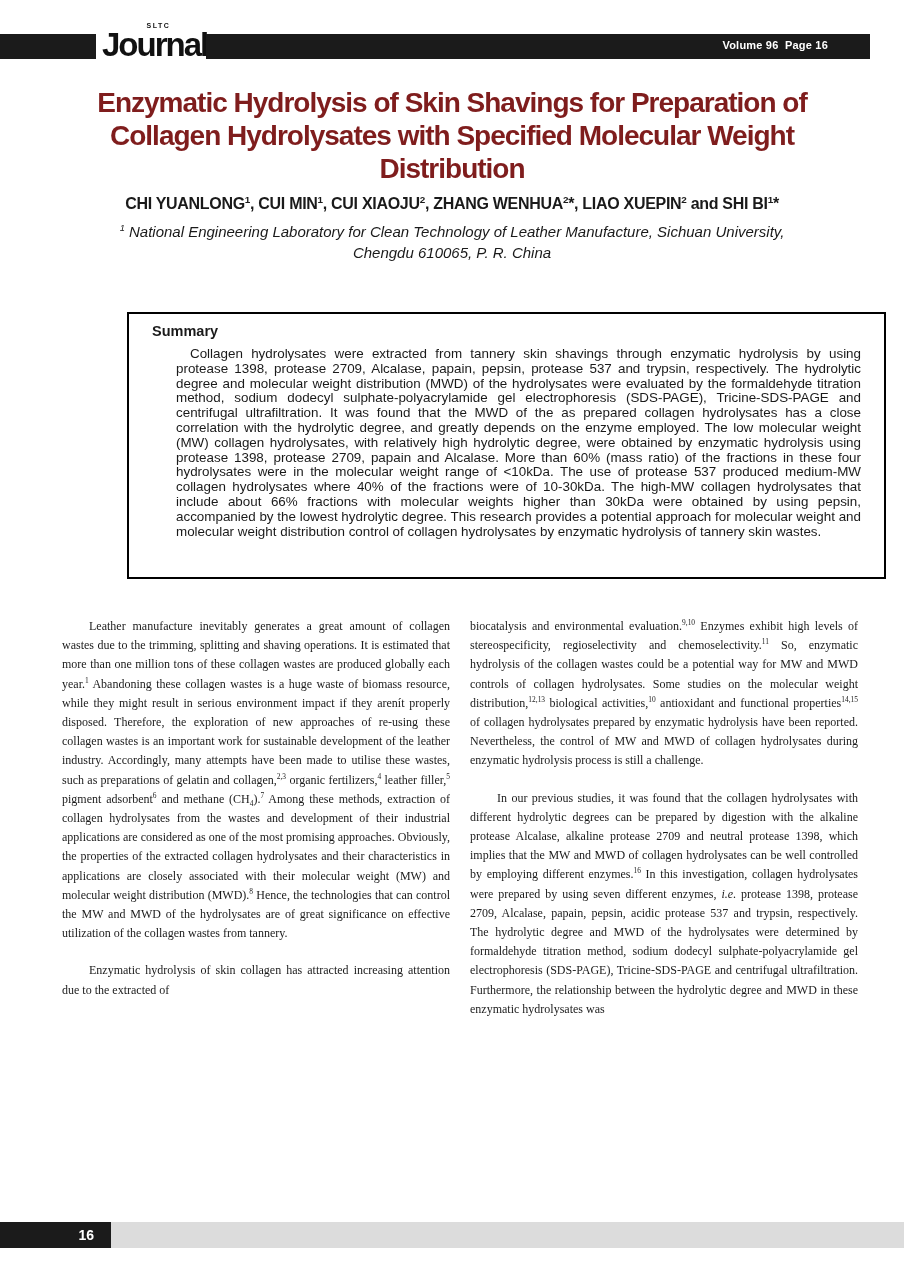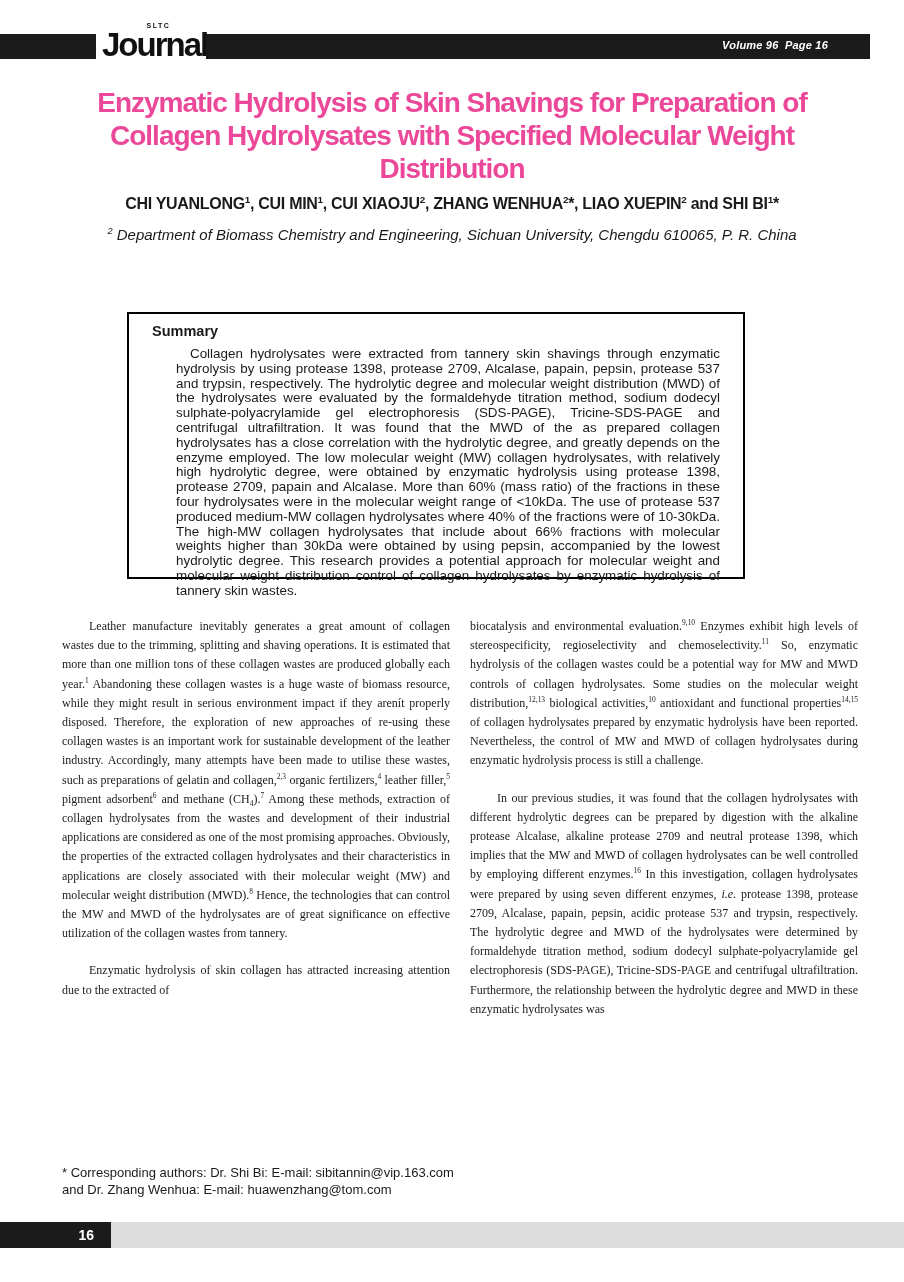--- a/index.html
+++ b/index.html
@@ -16,39 +16,39 @@
   sup { font-size:0.62em; line-height:0; vertical-align:super; }
   sub { font-size:0.62em; line-height:0; vertical-align:sub; }
 
   
   .hbar { position:absolute; top:34px; height:25px; background:#1b1b1b; }
   .hbar-left  { left:0; width:96px; }
   .hbar-right { left:206px; width:664px; }
   .logo { position:absolute; left:102px; top:22px; width:100px; text-align:center; color:#111; }
   .logo-sltc { display:block; font-size:7px; font-weight:bold; letter-spacing:1.5px; margin-left:13px; line-height:7px; }
   .logo-main { display:block; font-size:33px; font-weight:800; letter-spacing:-2px; line-height:32px; }
-  .volume-info { position:absolute; top:39px; right:76px; color:#ffffff; font-size:11px; font-style:italic; font-weight:bold; letter-spacing:0.2px; }
+  .volume-info { position:absolute; top:39px; right:76px; color:#ffffff; font-size:11px; font-weight:bold; letter-spacing:0.2px; }
 
   
   .paper-title {
     position:absolute; top:86px; left:57px; width:790px;
     text-align:center; font-size:28px; font-weight:800;
-    letter-spacing:-1px; line-height:33px; color:#ec4899;
+    letter-spacing:-1px; line-height:33px; color:#7f1d1d;
   }
   .authors {
     position:absolute; top:195px; left:32px; width:840px;
     text-align:center; font-size:16px; font-weight:800; letter-spacing:-0.3px;
   }
   .affiliations { position:absolute; top:221px; left:42px; width:820px; text-align:center; font-style:italic; font-size:15px; line-height:21px; }
   .affiliation-1 { max-width:710px; margin:0 auto; }
   .affiliation-2 { max-width:812px; margin:3px auto 0 auto; }
 
   
   .summary-box {
-    position:absolute; left:127px; top:312px; width:618px; height:267px;
+    position:absolute; left:127px; top:312px; width:759px; height:267px;
     border:2px solid #000; padding:9px 23px 8px 23px;
   }
   .summary-heading { font-size:14.5px; font-weight:bold; margin-bottom:8px; }
   .summary-text {
     font-size:13.4px; line-height:14.8px; text-align:justify; text-indent:14px;margin-left:24px;
   }
 
   
   .col { position:absolute; top:617px; width:388px; }
   .col-left  { left:62px; }
@@ -81,36 +81,35 @@
   <div class="logo">
     <span class="logo-sltc">SLTC</span>
     <span class="logo-main">Journal</span>
   </div>
   <div class="hbar hbar-right"></div>
   <div class="volume-info">Volume 96&nbsp;&nbsp;Page 16</div>
 
   <h1 class="paper-title">Enzymatic Hydrolysis of Skin Shavings for Preparation of Collagen Hydrolysates with Specified Molecular Weight Distribution</h1>
   <div class="authors">CHI YUANLONG<sup>1</sup>, CUI MIN<sup>1</sup>, CUI XIAOJU<sup>2</sup>, ZHANG WENHUA<sup>2</sup>*, LIAO XUEPIN<sup>2</sup> and SHI BI<sup>1</sup>*</div>
   <div class="affiliations">
-    <div class="affiliation-2"><sup>2</sup> Department of Biomass Chemistry and Engineering, Sichuan University, Chengdu 610065, P. R. China</div>
+    <div class="affiliation-1"><sup>1</sup> National Engineering Laboratory for Clean Technology of Leather Manufacture, Sichuan University, Chengdu 610065, P. R. China</div>
   </div>
 
   <div class="summary-box">
     <div class="summary-heading">Summary</div>
     <div class="summary-text">Collagen hydrolysates were extracted from tannery skin shavings through enzymatic hydrolysis by using protease 1398, protease 2709, Alcalase, papain, pepsin, protease 537 and trypsin, respectively. The hydrolytic degree and molecular weight distribution (MWD) of the hydrolysates were evaluated by the formaldehyde titration method, sodium dodecyl sulphate-polyacrylamide gel electrophoresis (SDS-PAGE), Tricine-SDS-PAGE and centrifugal ultrafiltration. It was found that the MWD of the as prepared collagen hydrolysates has a close correlation with the hydrolytic degree, and greatly depends on the enzyme employed. The low molecular weight (MW) collagen hydrolysates, with relatively high hydrolytic degree, were obtained by enzymatic hydrolysis using protease 1398, protease 2709, papain and Alcalase. More than 60% (mass ratio) of the fractions in these four hydrolysates were in the molecular weight range of &lt;10kDa. The use of protease 537 produced medium-MW collagen hydrolysates where 40% of the fractions were of 10-30kDa. The high-MW collagen hydrolysates that include about 66% fractions with molecular weights higher than 30kDa were obtained by using pepsin, accompanied by the lowest hydrolytic degree. This research provides a potential approach for molecular weight and molecular weight distribution control of collagen hydrolysates by enzymatic hydrolysis of tannery skin wastes.</div>
   </div>
 
   <div class="col col-left">
     <p class="body-par">Leather manufacture inevitably generates a great amount of collagen wastes due to the trimming, splitting and shaving operations. It is estimated that more than one million tons of these collagen wastes are produced globally each year.<sup>1</sup> Abandoning these collagen wastes is a huge waste of biomass resource, while they might result in serious environment impact if they arenít properly disposed. Therefore, the exploration of new approaches of re-using these collagen wastes is an important work for sustainable development of the leather industry. Accordingly, many attempts have been made to utilise these wastes, such as preparations of gelatin and collagen,<sup>2,3</sup> organic fertilizers,<sup>4</sup> leather filler,<sup>5</sup> pigment adsorbent<sup>6</sup> and methane (CH<sub>4</sub>).<sup>7</sup> Among these methods, extraction of collagen hydrolysates from the wastes and development of their industrial applications are considered as one of the most promising approaches. Obviously, the properties of the extracted collagen hydrolysates and their characteristics in applications are closely associated with their molecular weight (MW) and molecular weight distribution (MWD).<sup>8</sup> Hence, the technologies that can control the MW and MWD of the hydrolysates are of great significance on effective utilization of the collagen wastes from tannery.</p>
     <p class="body-par">Enzymatic hydrolysis of skin collagen has attracted increasing attention due to the extracted of</p>
   </div>
 
   <div class="col col-right">
     <p class="body-par no-indent">biocatalysis and environmental evaluation.<sup>9,10</sup> Enzymes exhibit high levels of stereospecificity, regioselectivity and chemoselectivity.<sup>11</sup> So, enzymatic hydrolysis of the collagen wastes could be a potential way for MW and MWD controls of collagen hydrolysates. Some studies on the molecular weight distribution,<sup>12,13</sup> biological activities,<sup>10</sup> antioxidant and functional properties<sup>14,15</sup> of collagen hydrolysates prepared by enzymatic hydrolysis have been reported. Nevertheless, the control of MW and MWD of collagen hydrolysates during enzymatic hydrolysis process is still a challenge.</p>
     <p class="body-par">In our previous studies, it was found that the collagen hydrolysates with different hydrolytic degrees can be prepared by digestion with the alkaline protease Alcalase, alkaline protease 2709 and neutral protease 1398, which implies that the MW and MWD of collagen hydrolysates can be well controlled by employing different enzymes.<sup>16</sup> In this investigation, collagen hydrolysates were prepared by using seven different enzymes, <i>i.e.</i> protease 1398, protease 2709, Alcalase, papain, pepsin, acidic protease 537 and trypsin, respectively. The hydrolytic degree and MWD of the hydrolysates were determined by formaldehyde titration method, sodium dodecyl sulphate-polyacrylamide gel electrophoresis (SDS-PAGE), Tricine-SDS-PAGE and centrifugal ultrafiltration. Furthermore, the relationship between the hydrolytic degree and MWD in these enzymatic hydrolysates was</p>
   </div>
 
-  <div class="footnote">* Corresponding authors: Dr. Shi Bi: E-mail: sibitannin@vip.163.com and Dr. Zhang Wenhua: E-mail: huawenzhang@tom.com</div>
 
   <div class="footer-black">16</div>
   <div class="footer-gray"></div>
 
 </div>
 
 </body></html>

